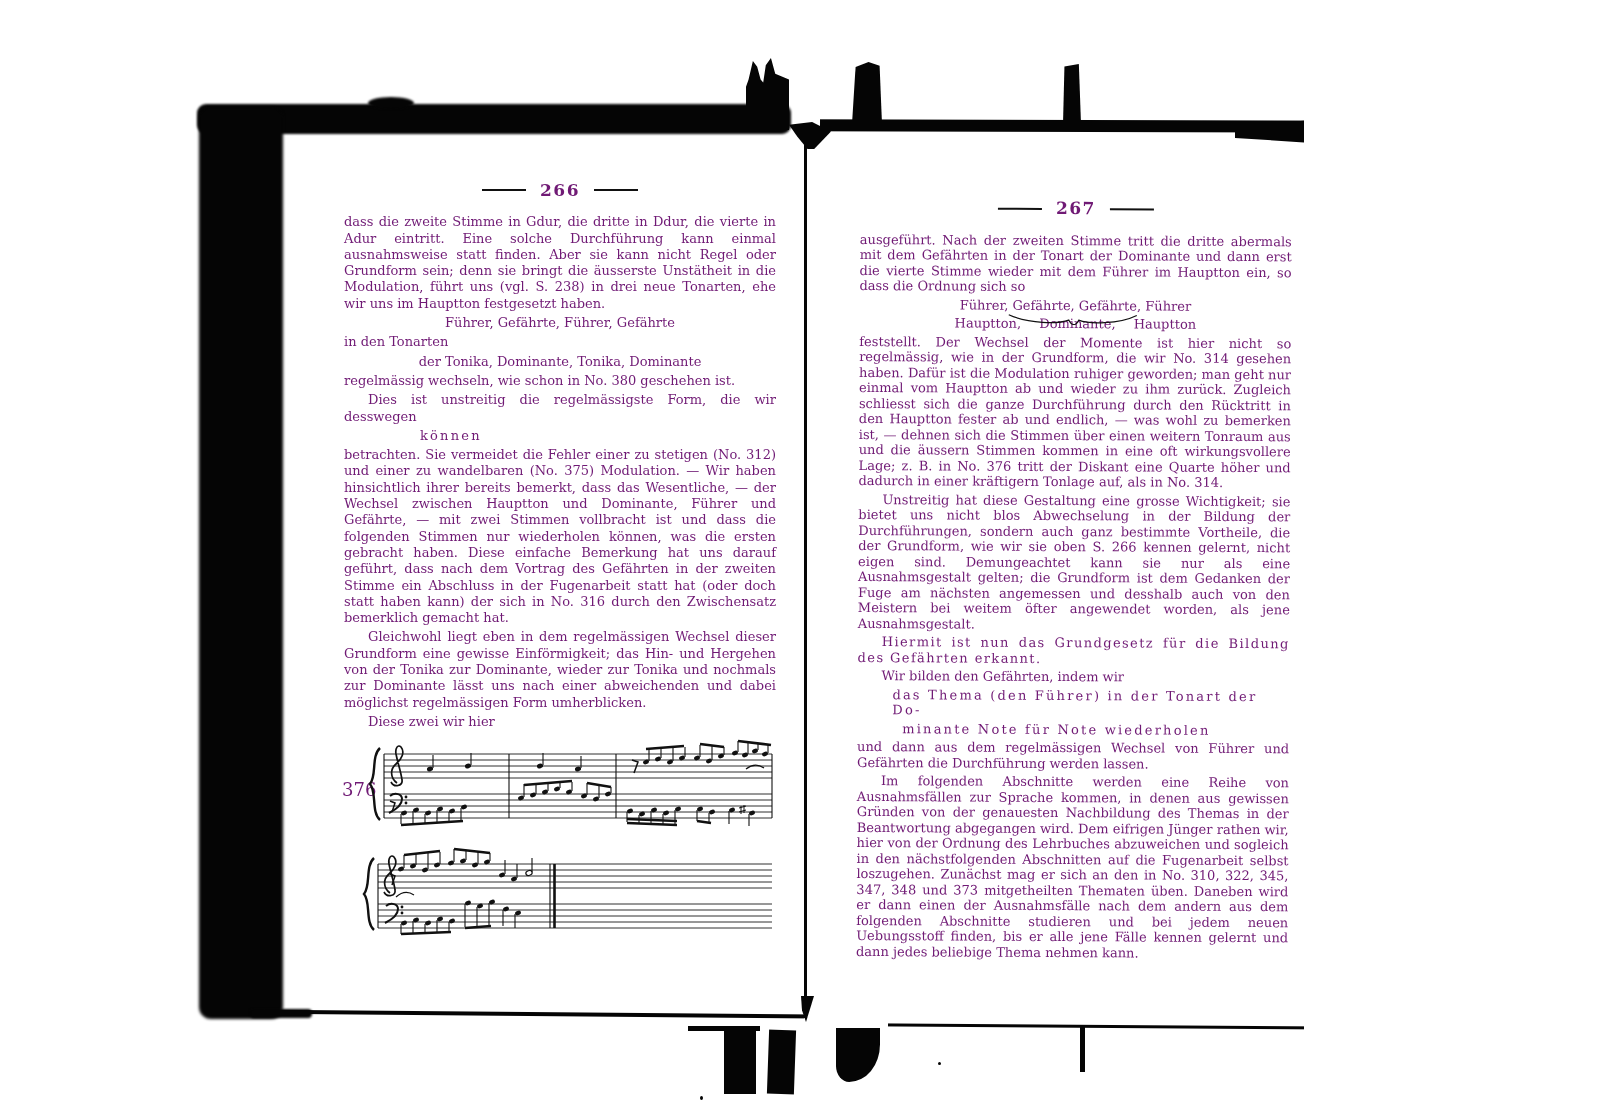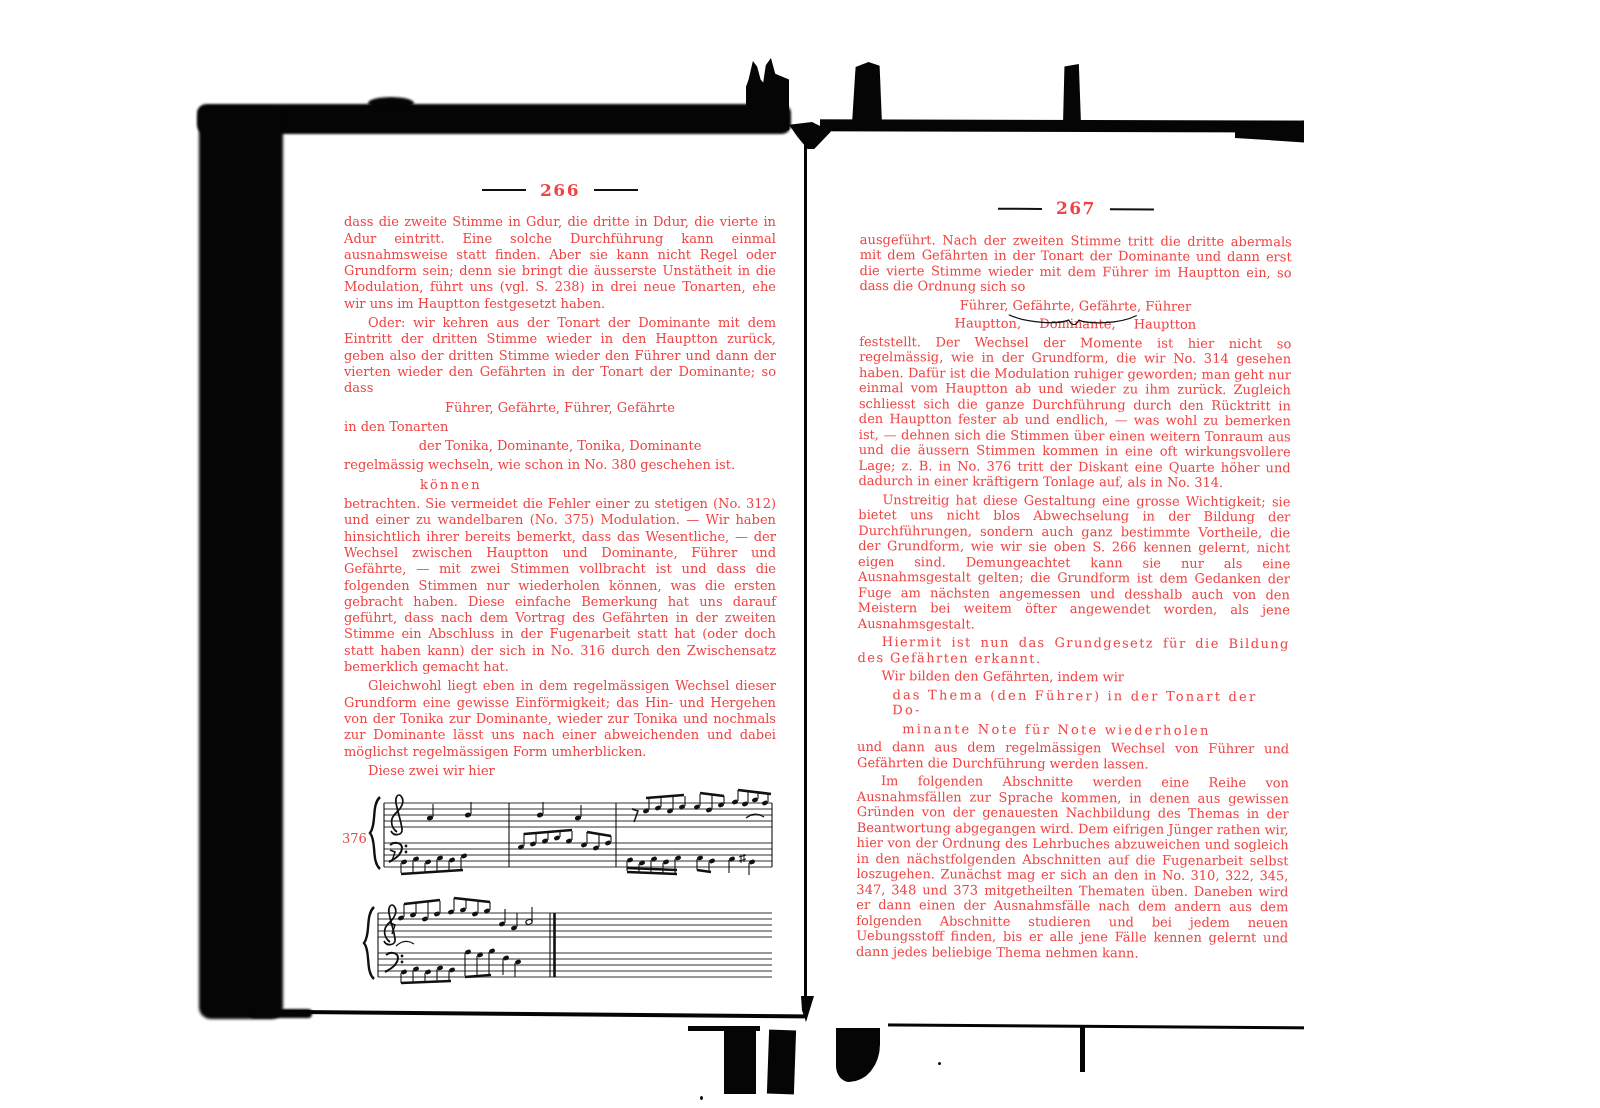--- a/index.html
+++ b/index.html
@@ -1,17 +1,17 @@
 <!DOCTYPE html>
 <html lang="de"><head>
 <meta charset="utf-8">
 <style>
   html,body{margin:0;padding:0;background:#ffffff;}
   .canvas{position:relative;width:1304px;height:1108px;background:#ffffff;overflow:hidden;
-          font-family:"DejaVu Serif", serif;color:#ef4444;}
+          font-family:"DejaVu Serif", serif;color:#701a75;}
 
   
   .ink{position:absolute;background:#050505;}
   .blur1{filter:blur(1px);} .blur06{filter:blur(0.6px);} .blur15{filter:blur(1.4px);}
 
   .band-top-left{left:197px;top:104px;width:594px;height:30px;border-radius:9px;}
   .band-top-bump{left:368px;top:97px;width:46px;height:12px;border-radius:50%;}
   .band-left{left:199px;top:107px;width:84px;height:912px;border-radius:12px;}
   .line-bottom-left{left:252px;top:1012px;width:552px;height:4px;transform:rotate(0.5deg);}
   .line-bottom-left-start{left:250px;top:1009px;width:62px;height:9px;border-radius:4px;}
@@ -65,21 +65,21 @@
   .sperr{letter-spacing:2.2px;text-align:left;}
   .pad42{padding-left:42px;} .pad76{padding-left:76px;}
   .pad35{padding-left:35px;} .pad45{padding-left:45px;}
   .sperr15{letter-spacing:1.4px;}
   .wide{word-spacing:14px;}
   .seqwrap{position:relative;margin-bottom:10px;}
   .underbrace{position:absolute;left:50%;top:15px;transform:translateX(-52%);}
 
   
   .figure{position:relative;width:432px;height:212px;margin-top:6px;}
-  .figlabel{position:absolute;left:-2px;top:46px;font-size:13px;}
+  .figlabel{position:absolute;left:-2px;top:46px;font-size:18px;}
   .figure svg{position:absolute;left:0;top:0;}
 </style>
 </head>
 <body>
 
 <div class="canvas">
 
   <div class="ink band-top-left blur1"></div>
   <div class="ink band-top-bump blur1"></div>
   <div class="ink band-left blur15"></div>
@@ -104,25 +104,25 @@
   <div class="ink speck1"></div>
   <div class="ink speck2"></div>
 
   <div class="page page-left">
     <div class="pagehead">
       <span class="rule"></span>
       <span class="pagenum">266</span>
       <span class="rule"></span>
     </div>
     <p class="noind">dass die zweite Stimme in Gdur, die dritte in Ddur, die vierte in Adur eintritt. Eine solche Durchführung kann einmal ausnahmsweise statt finden. Aber sie kann nicht Regel oder Grundform sein; denn sie bringt die äusserste Unstätheit in die Modulation, führt uns (vgl. S. 238) in drei neue Tonarten, ehe wir uns im Hauptton festgesetzt haben.</p>
-    <p class="ind">Oder: wir kehren aus der Tonart der Dominante mit dem Eintritt der dritten Stimme wieder in den Hauptton zurück, geben also der dritten Stimme wieder den Führer und dann der vierten wieder den Gefährten in der Tonart der Dominante; so dass</p>
     <div class="tline ctr">Führer, Gefährte, Führer, Gefährte</div>
     <div class="tline noind outd">in den Tonarten</div>
     <div class="tline ctr">der Tonika, Dominante, Tonika, Dominante</div>
     <div class="tline noind outd">regelmässig wechseln, wie schon in No. 380 geschehen ist.</div>
+    <p class="ind">Dies ist unstreitig die regelmässigste Form, die wir desswegen</p>
     <div class="tline sperr pad76">können</div>
     <p class="noind">betrachten. Sie vermeidet die Fehler einer zu stetigen (No. 312) und einer zu wandelbaren (No. 375) Modulation. — Wir haben hinsichtlich ihrer bereits bemerkt, dass das Wesentliche, — der Wechsel zwischen Hauptton und Dominante, Führer und Gefährte, — mit zwei Stimmen vollbracht ist und dass die folgenden Stimmen nur wiederholen können, was die ersten gebracht haben. Diese einfache Bemerkung hat uns darauf geführt, dass nach dem Vortrag des Gefährten in der zweiten Stimme ein Abschluss in der Fugenarbeit statt hat (oder doch statt haben kann) der sich in No. 316 durch den Zwischensatz bemerklich gemacht hat.</p>
     <p class="ind">Gleichwohl liegt eben in dem regelmässigen Wechsel dieser Grundform eine gewisse Einförmigkeit; das Hin- und Hergehen von der Tonika zur Dominante, wieder zur Tonika und nochmals zur Dominante lässt uns nach einer abweichenden und dabei möglichst regelmässigen Form umherblicken.</p>
     <p class="ind">Diese zwei wir hier</p>
 
     <div class="figure">
       <span class="figlabel">376</span>
       <svg width="432" height="212" viewBox="0 0 432 212">
         <g stroke="#1a1a1a" stroke-width="0.9">
 

